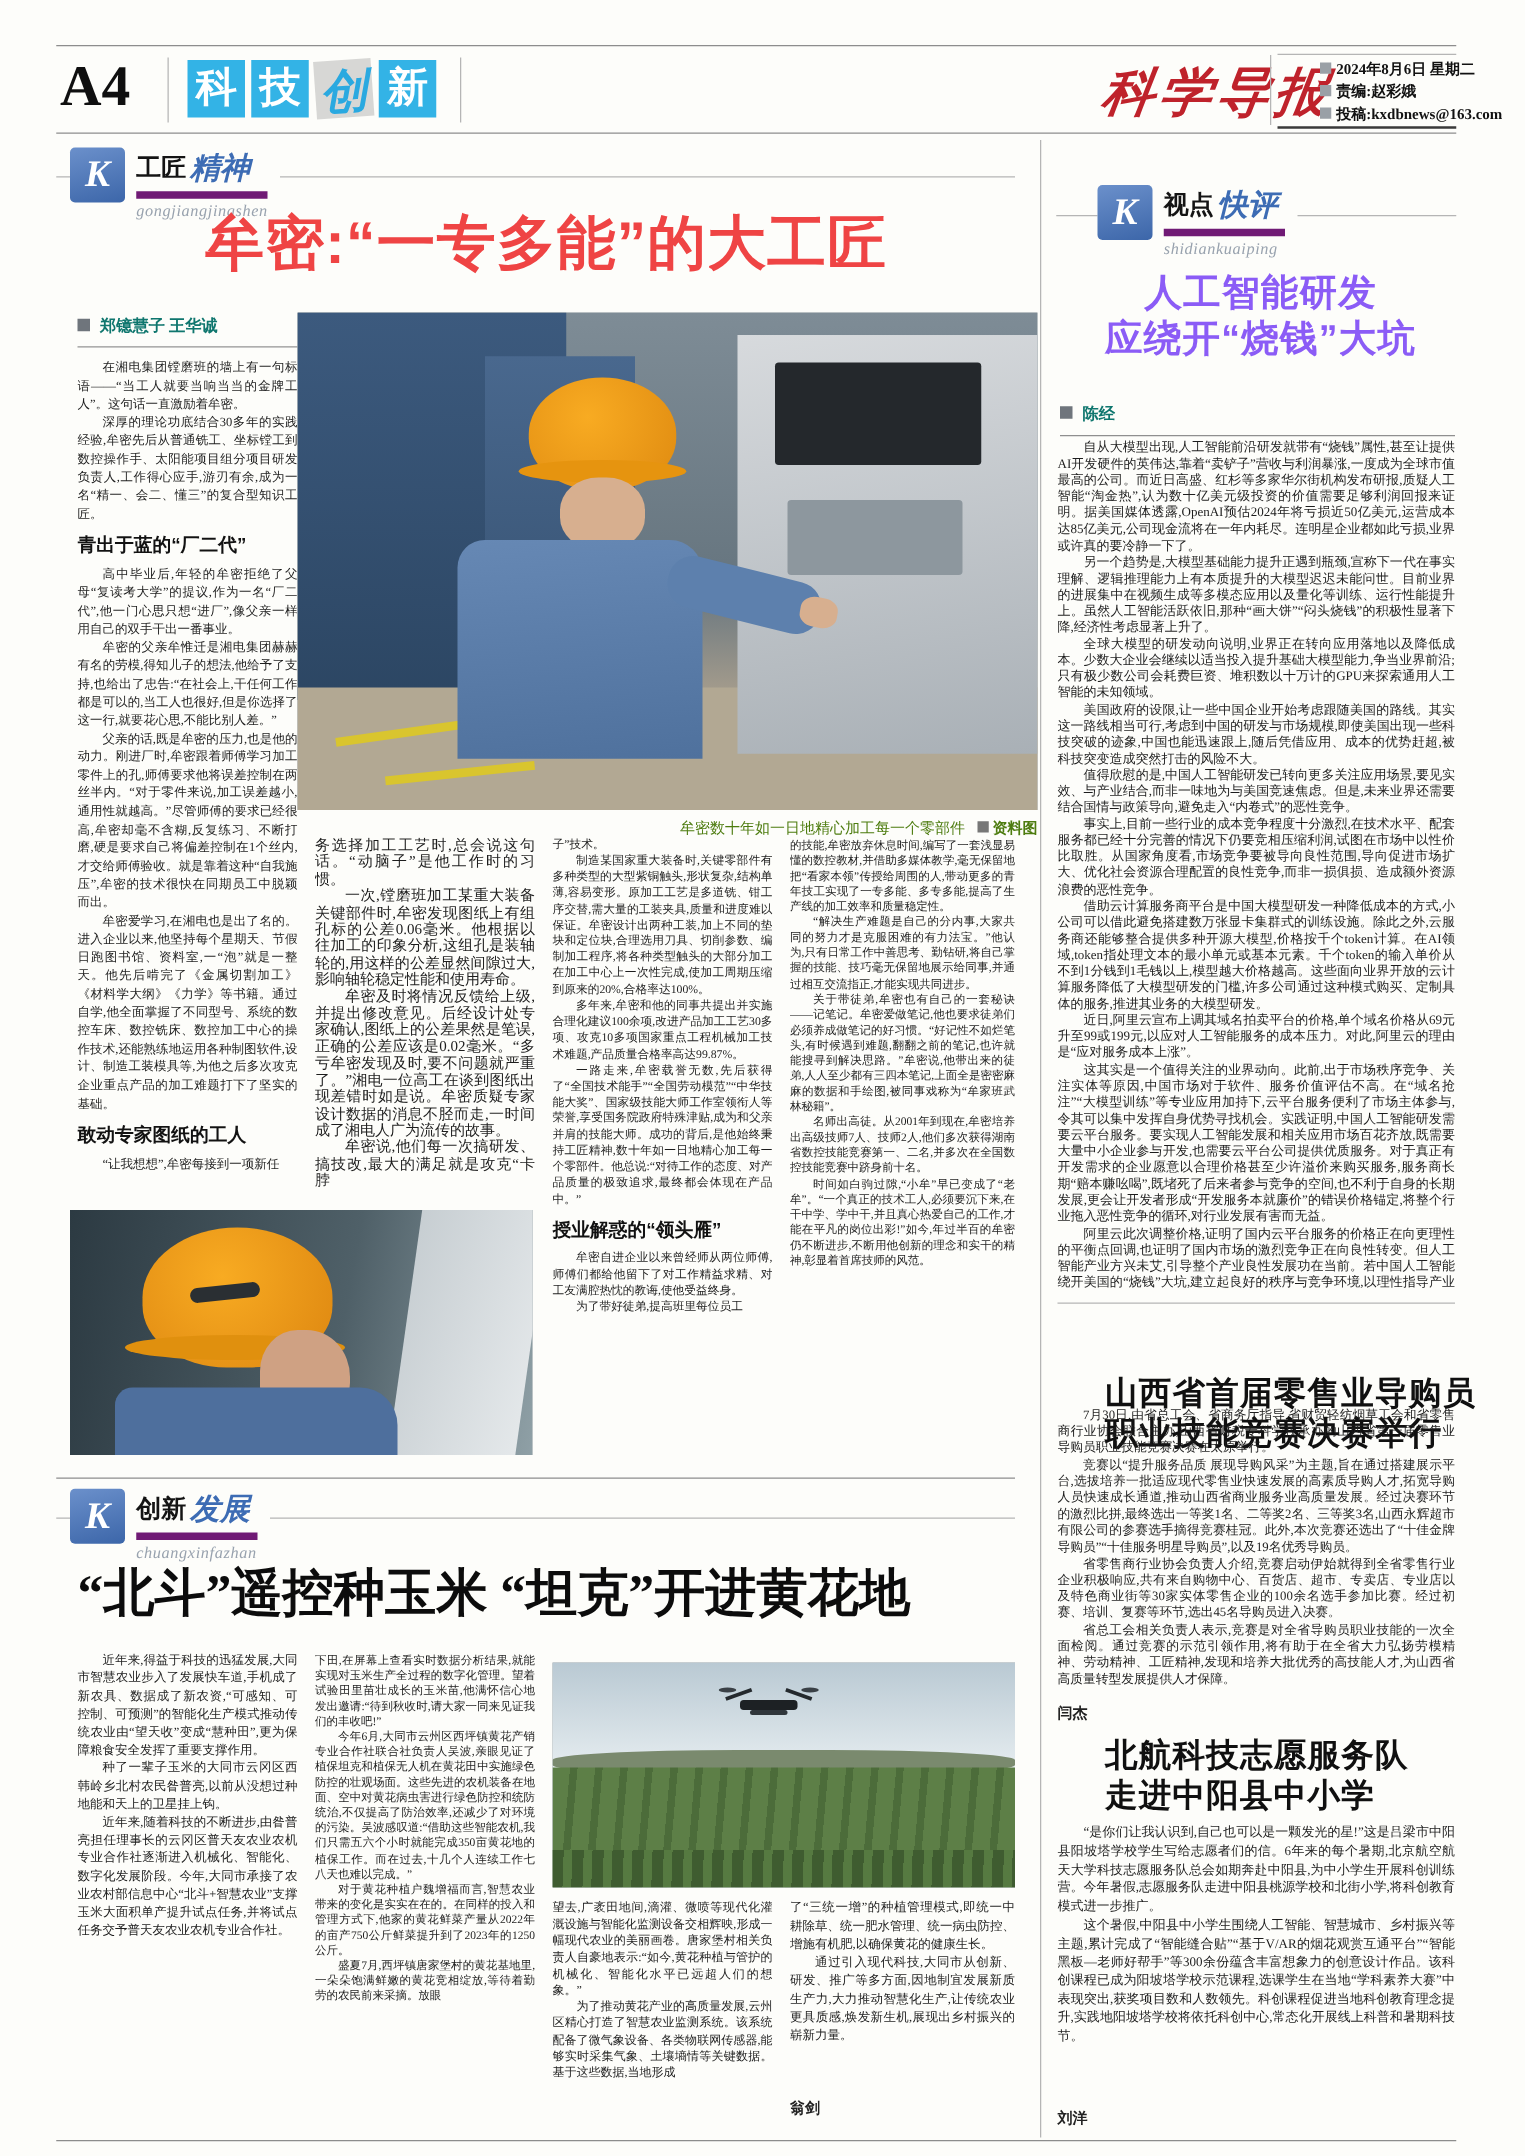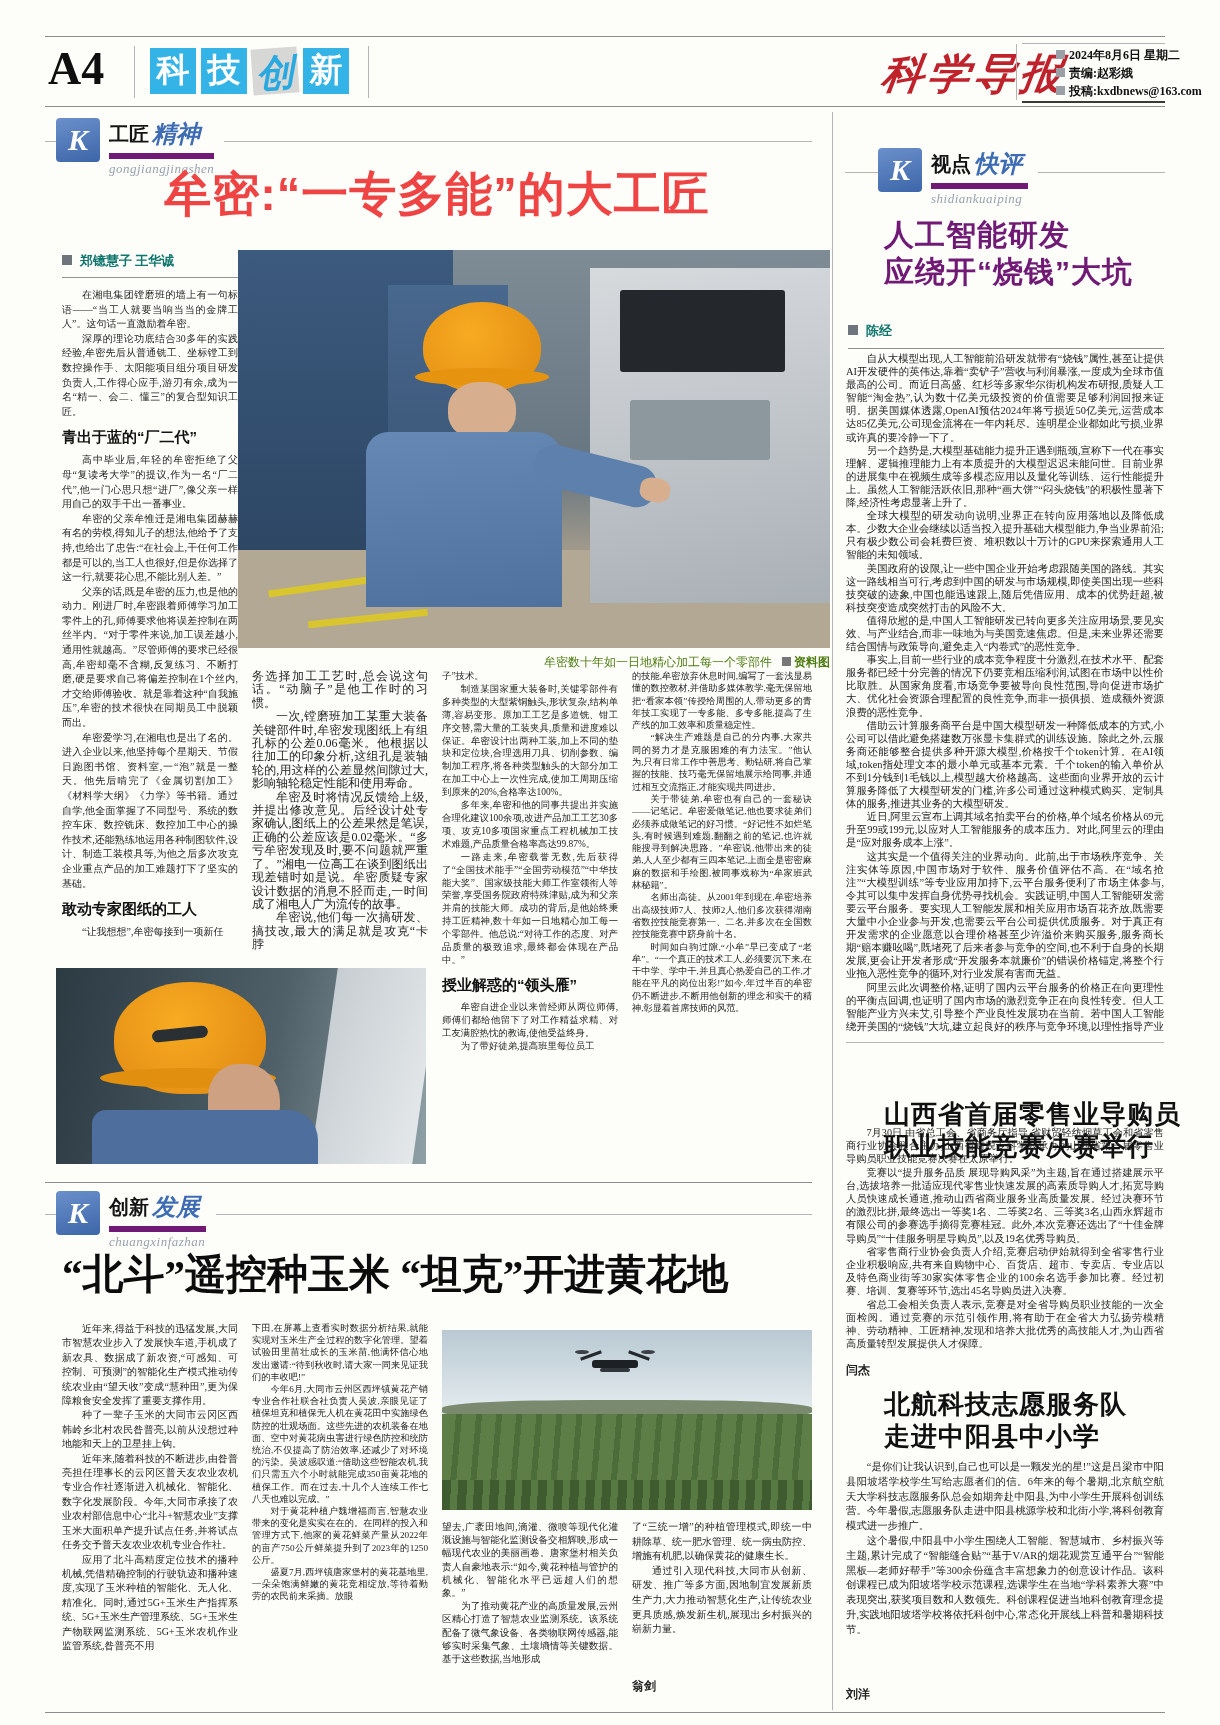--- a/index.html
+++ b/index.html
@@ -21,21 +21,21 @@
   .kbox{width:44px;height:44px;border-radius:4px;background:linear-gradient(165deg,#6b90cb,#3c66a9);
         color:#fff;font:italic 700 30px/44px "Liberation Serif",serif;text-align:center;flex:0 0 auto;}
   .kmeta{margin-left:9px;}
   .ktitle{border-bottom:6px solid #701a75;padding:0 6px 3px 0;white-space:nowrap;}
   .ktitle .b{font:700 20px "Liberation Sans",sans-serif;color:#141414;vertical-align:middle;}
   .ktitle .s{font:italic 700 24px "Liberation Serif",serif;color:#3d6cb4;vertical-align:middle;margin-left:3px;}
   .kpy{font:italic 13px "Liberation Serif",serif;color:#98a2ae;letter-spacing:.5px;margin-top:2px;}
   
   .head-main{font:900 47px/1.1 "Liberation Sans",sans-serif;color:#ef4444;letter-spacing:1px;white-space:nowrap;text-align:center;}
   .head-serif{font:900 41px/1.1 "Liberation Serif",serif;color:#0c0c0c;white-space:nowrap;}
-  .head-right{font:800 30px/37px "Liberation Sans",sans-serif;color:#701a75;letter-spacing:1px;}
+  .head-right{font:800 30px/37px "Liberation Sans",sans-serif;color:#8b5cf6;letter-spacing:1px;text-align:center;}
   .head-sub{font:800 26px/32px "Liberation Sans",sans-serif;color:#101010;letter-spacing:1px;}
   
   .byline{font:700 13px "Liberation Serif",serif;color:#0f766e;}
   .byline .sq{display:inline-block;width:10px;height:10px;background:#6f757c;margin-right:8px;}
   .caption{font:12px "Liberation Serif",serif;color:#4d7c0f;text-align:right;}
   .caption .sq{display:inline-block;width:9px;height:9px;background:#777;margin:0 3px 0 10px;}
   .sig{font:700 12px "Liberation Serif",serif;color:#222;}
   
   .col{text-align:justify;overflow:hidden;color:#1d1d1d;}
   .col p{margin:0;text-indent:2em;}
@@ -165,21 +165,20 @@
       </div>
       <div class="kpy">chuangxinfazhan</div>
     </div>
   </div>
   <div class="abs head-serif" style="left:62px;top:1252px;">“北斗”遥控种玉米  “坦克”开进黄花地</div>
 
   <div class="abs col" style="left:62px;top:1322px;width:176px;height:380px;font-size:10px;line-height:14.4px;">
       <p>近年来,得益于科技的迅猛发展,大同市智慧农业步入了发展快车道,手机成了新农具、数据成了新农资,“可感知、可控制、可预测”的智能化生产模式推动传统农业由“望天收”变成“慧种田”,更为保障粮食安全发挥了重要支撑作用。</p>
       <p>种了一辈子玉米的大同市云冈区西韩岭乡北村农民昝普亮,以前从没想过种地能和天上的卫星挂上钩。</p>
       <p>近年来,随着科技的不断进步,由昝普亮担任理事长的云冈区普天友农业农机专业合作社逐渐进入机械化、智能化、数字化发展阶段。今年,大同市承接了农业农村部信息中心“北斗+智慧农业”支撑玉米大面积单产提升试点任务,并将试点任务交予普天友农业农机专业合作社。</p>
-      <p>应用了北斗高精度定位技术的播种机械,凭借精确控制的行驶轨迹和播种速度,实现了玉米种植的智能化、无人化、精准化。同时,通过5G+玉米生产指挥系统、5G+玉米生产管理系统、5G+玉米生产物联网监测系统、5G+玉米农机作业监管系统,昝普亮不用</p>
     </div>
   <div class="abs col" style="left:252px;top:1322px;width:176px;height:380px;font-size:9.2px;line-height:12.2px;">
       <p class="c">下田,在屏幕上查看实时数据分析结果,就能实现对玉米生产全过程的数字化管理。望着试验田里苗壮成长的玉米苗,他满怀信心地发出邀请:“待到秋收时,请大家一同来见证我们的丰收吧!”</p>
       <p>今年6月,大同市云州区西坪镇黄花产销专业合作社联合社负责人吴波,亲眼见证了植保坦克和植保无人机在黄花田中实施绿色防控的壮观场面。这些先进的农机装备在地面、空中对黄花病虫害进行绿色防控和统防统治,不仅提高了防治效率,还减少了对环境的污染。吴波感叹道:“借助这些智能农机,我们只需五六个小时就能完成350亩黄花地的植保工作。而在过去,十几个人连续工作七八天也难以完成。”</p>
       <p>对于黄花种植户魏增福而言,智慧农业带来的变化是实实在在的。在同样的投入和管理方式下,他家的黄花鲜菜产量从2022年的亩产750公斤鲜菜提升到了2023年的1250公斤。</p>
       <p>盛夏7月,西坪镇唐家堡村的黄花基地里,一朵朵饱满鲜嫩的黄花竞相绽放,等待着勤劳的农民前来采摘。放眼</p>
     </div>
 
   <div class="photo" style="left:442px;top:1330px;width:370px;height:180px;">
     <div class="ph" style="left:0;top:0;width:370px;height:86px;background:linear-gradient(180deg,#b9c9d3,#e6edf0);"></div>

